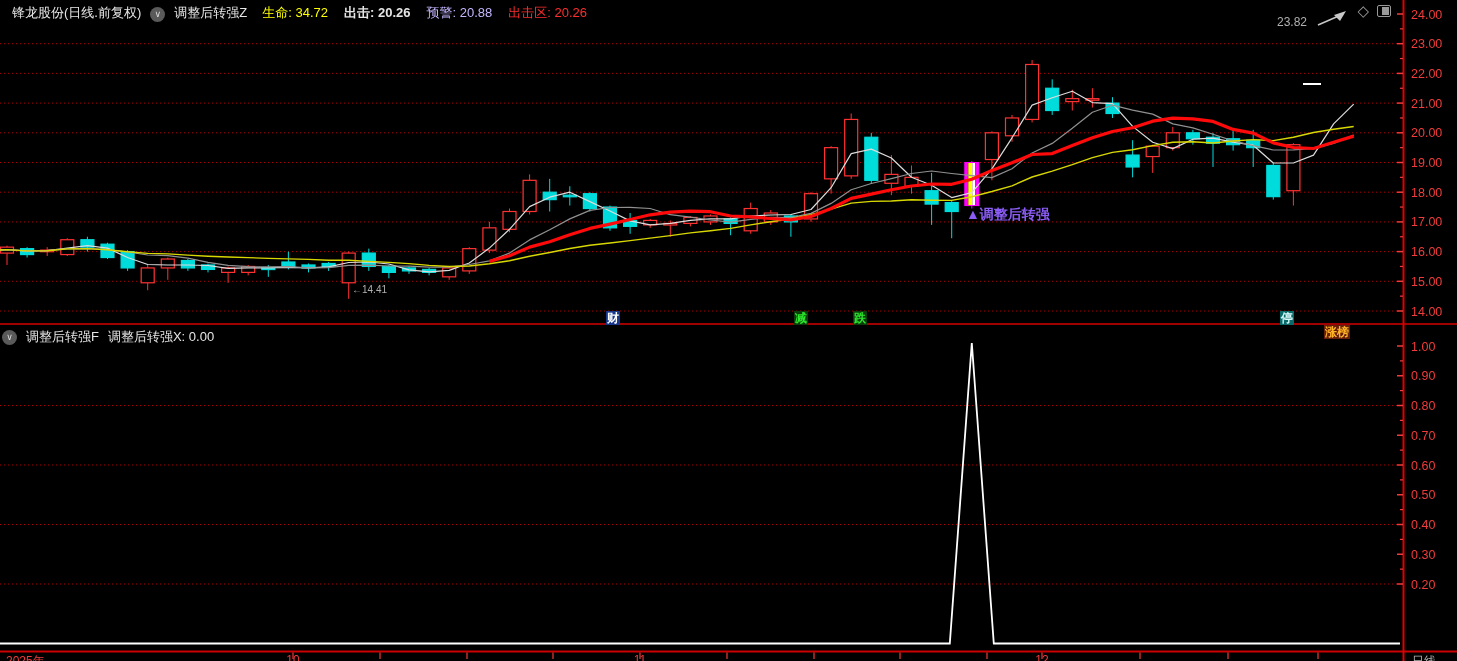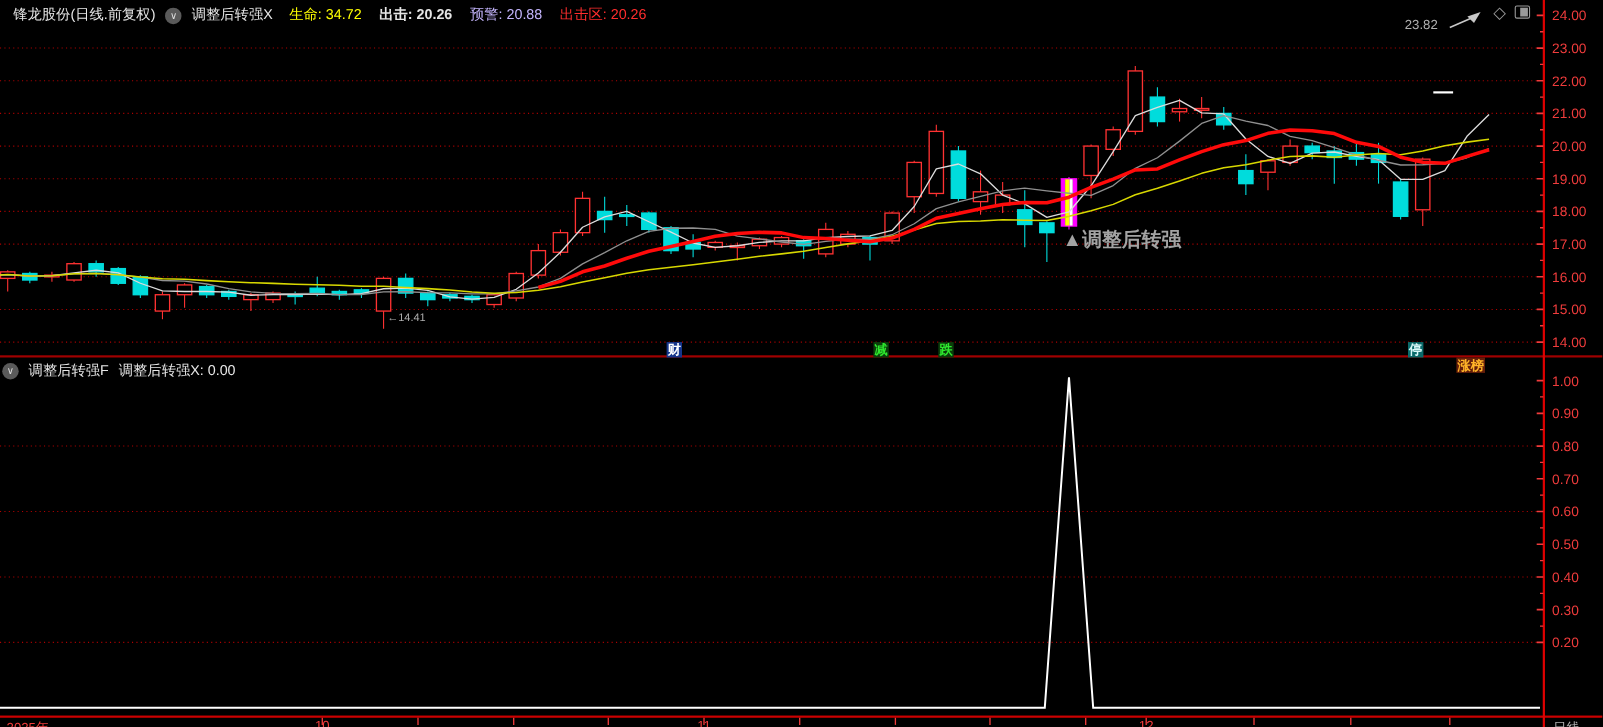--- a/index.html
+++ b/index.html
@@ -13,21 +13,21 @@
     border-radius:50%;background:#5a5a5a;color:#ddd;font-size:9px;line-height:1;flex:0 0 auto}
   #tb-fields{display:inline-flex;gap:16px;margin-left:6px}
   .win-icons{position:absolute;right:66px;top:2px;display:flex;gap:8px;align-items:center;color:#999;font-size:15px}
   .panel-ic{display:inline-block;width:14px;height:12px;border:1px solid #999;border-radius:2px;position:relative}
   .panel-ic i{position:absolute;right:1px;top:1px;bottom:1px;width:7px;background:#999}
   .subheader{position:absolute;left:2px;top:327px;height:20px;display:flex;align-items:center;
     gap:9px;font-size:13px;color:#e6e6e6;white-space:nowrap}
   .ann{position:absolute;white-space:nowrap}
   #ann-low{left:352px;top:284px;color:#b0b0b0;font-size:10px}
   #ann-high{left:1277px;top:15px;color:#b0b0b0;font-size:12px}
-  #ann-signal{left:966px;top:206px;color:#a3a3a3;font-size:18px;font-weight:bold}
+  #ann-signal{left:966px;top:206px;color:#8b5cf6;font-size:14px;font-weight:bold}
   #x-year{left:6px;top:653px;color:#f03c3c;font-size:12px}
   #x-period{left:1412px;top:653px;color:#b0b0b0;font-size:12px}
   .month-label{position:absolute;top:653px;transform:translateX(-50%);color:#f03c3c;font-size:12px}
   .marker{position:absolute;top:311px;height:14px;line-height:14px;font-size:12px;padding:0 1px;font-weight:bold}
 </style>
 </head>
 <body>
 
 <div id="stage">
   <div id="svg-holder"><svg width="1457" height="661" viewBox="0 0 1457 661">
@@ -261,21 +261,21 @@
         <line x1="987" y1="652.5" x2="987" y2="659" stroke="#f03c3c" stroke-width="1.2"></line>
         <line x1="1042" y1="652.5" x2="1042" y2="659" stroke="#f03c3c" stroke-width="1.2"></line>
         <line x1="1140" y1="652.5" x2="1140" y2="659" stroke="#f03c3c" stroke-width="1.2"></line>
         <line x1="1228" y1="652.5" x2="1228" y2="659" stroke="#f03c3c" stroke-width="1.2"></line>
         <line x1="1318" y1="652.5" x2="1318" y2="659" stroke="#f03c3c" stroke-width="1.2"></line>
       </svg></div>
 
   <div class="topbar">
     <span>锋龙股份(日线.前复权)</span>
     <span class="circ-icon">∨</span>
-    <span>调整后转强X</span>
+    <span>调整后转强Z</span>
     <span id="tb-fields">
         <span style="color: rgb(255, 255, 0);">生命: 34.72</span>
         <span style="color: rgb(230, 230, 230); font-weight: bold;">出击: 20.26</span>
         <span style="color: #c4b5fd;">预警: 20.88</span>
         <span style="color: rgb(255, 45, 45);">出击区: 20.26</span>
       </span>
   </div>
 
   <div class="win-icons">
     <span>◇</span>

